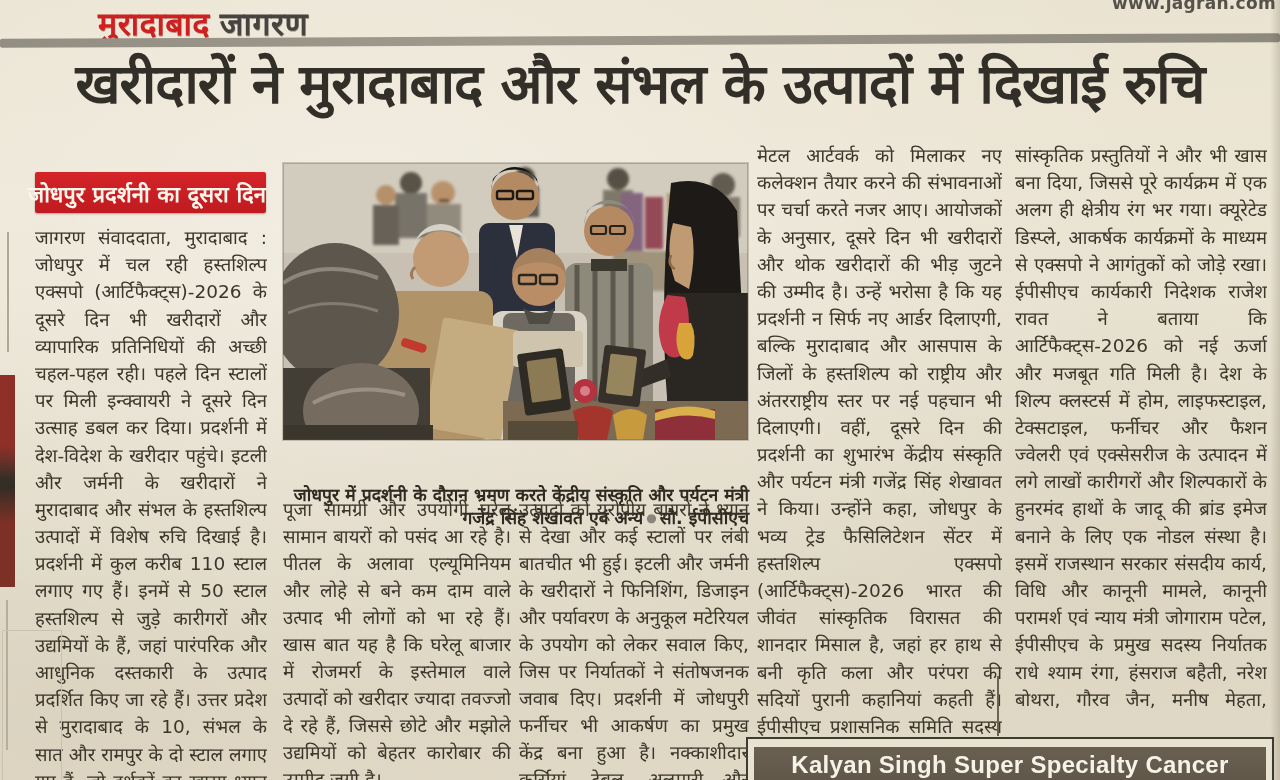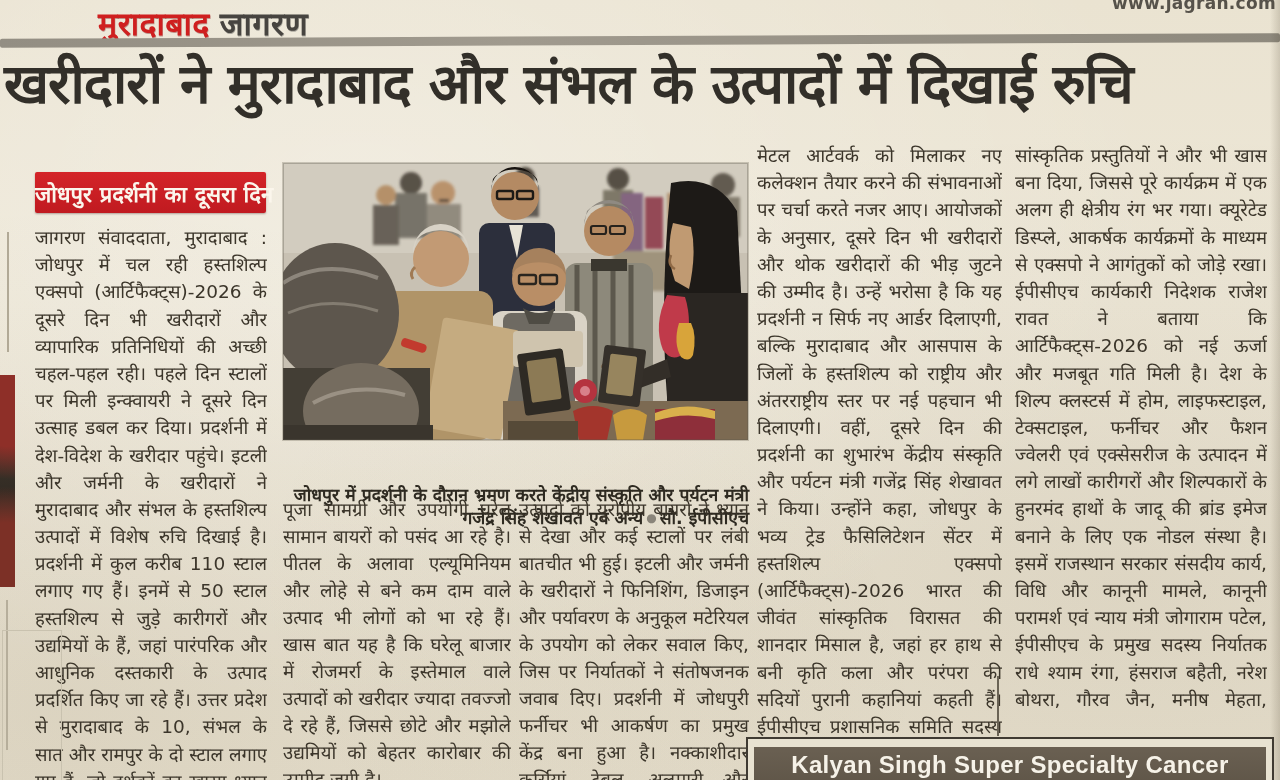--- a/index.html
+++ b/index.html
@@ -22,28 +22,28 @@
   
   #masthead{left:98px;top:1px;font-size:32px;font-weight:700;letter-spacing:0.5px;white-space:nowrap;}
   #masthead .city{color:#cf1f1f;text-shadow:0.5px 0.5px 0 rgba(120,20,20,.4);}
   #masthead .brand{color:#474440;margin-left:10px;text-shadow:0.5px 0.5px 0 rgba(40,40,40,.35);}
   #site-url{right:4px;top:-7px;font-size:17px;font-weight:700;color:#56524a;letter-spacing:0.3px;}
   #top-rule{left:0;top:36px;width:1280px;height:9px;
     background:linear-gradient(90deg,#938e83,#a09a8e 40%,#8e897d);
     transform:rotate(-0.25deg);border-radius:2px;}
 
   
-  #headline{left:4px;top:50px;width:1272px;text-align:left;
+  #headline{left:4px;top:50px;width:1272px;text-align:center;
     font-size:55px;font-weight:700;color:#322f29;letter-spacing:-1px;line-height:1.25;}
 
   
   #kicker{left:35px;top:172px;width:231px;height:41px;
     background:linear-gradient(180deg,#d42428,#c01a20);
     border-radius:2px;box-shadow:0 1px 2px rgba(60,20,20,.35);
-    display:flex;align-items:center;justify-content:flex-start;}
+    display:flex;align-items:center;justify-content:flex-end;}
   #kicker span{color:#fbf6ec;font-weight:700;font-size:22px;white-space:nowrap;}
 
   
   .col{position:absolute;text-align:justify;color:#3b352a;overflow:hidden;}
   .col p{margin:0;}
   #col1{left:35px;top:224px;width:232px;height:556px;font-size:18.5px;line-height:1.47;}
   #col2{left:283px;top:496px;width:228px;height:284px;font-size:18.5px;line-height:1.46;}
   #col3{left:519px;top:496px;width:230px;height:284px;font-size:18.5px;line-height:1.46;}
   #col4{left:757px;top:142px;width:245px;height:600px;font-size:18.5px;line-height:1.47;}
   #col5{left:1015px;top:142px;width:252px;height:566px;font-size:18.5px;line-height:1.47;}

